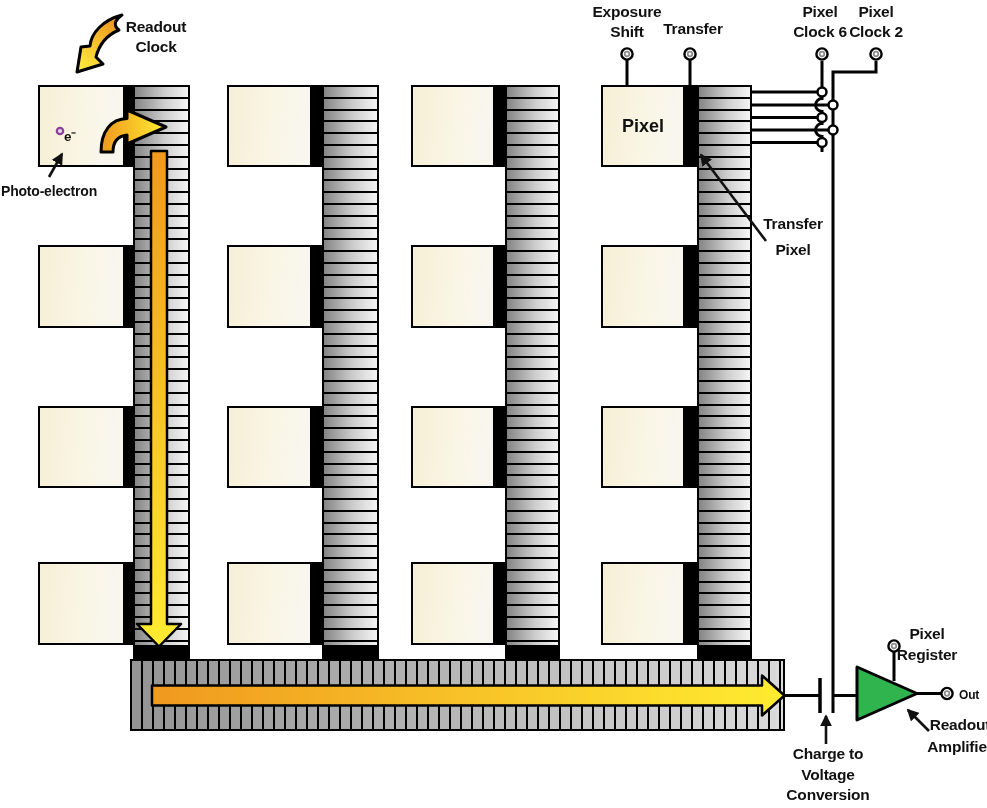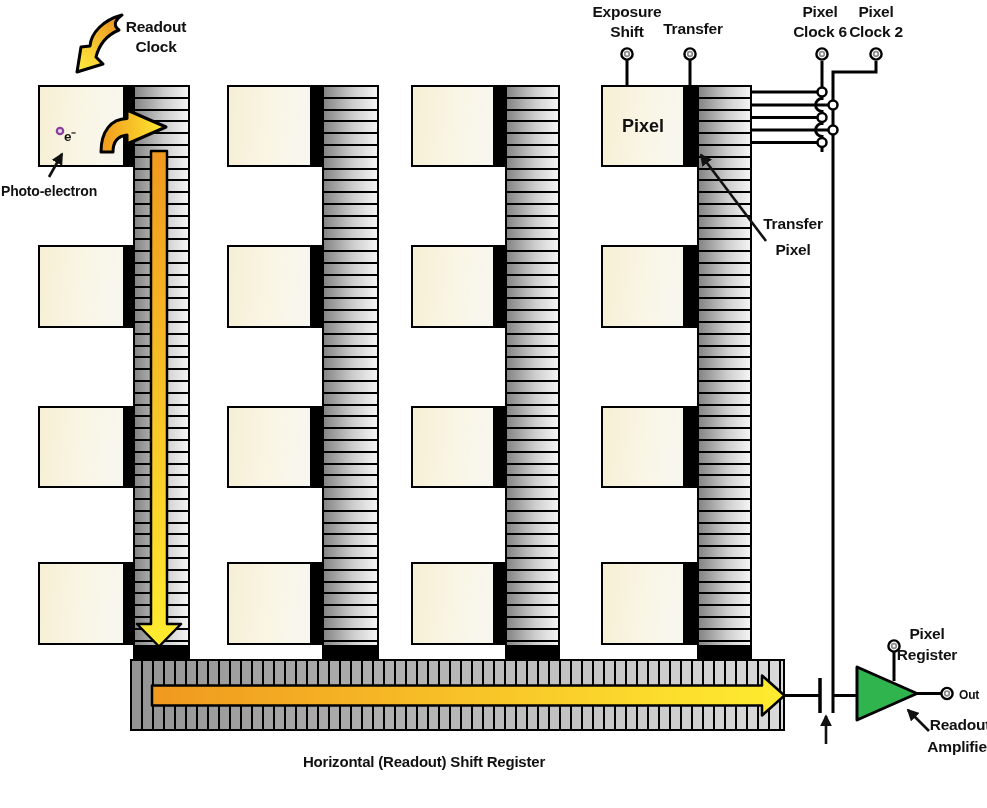--- a/index.html
+++ b/index.html
@@ -196,15 +196,19 @@
 
   <div class="lbl ctr" style="left:927px;top:623px;line-height:21px">
     <div>Pixel</div>
       <div>Register</div>
   </div>
   <div class="lbl" style="left:959px;top:685px;font-size:12px">Out</div>
   <div class="lbl ctr" style="left:960px;top:714px;line-height:22px">
     <div>Readout</div>
       <div>Amplifier</div>
   </div>
-  <div class="lbl ctr" style="left:424px;top:752px;font-size:15px">Horizontal (Readout) Shift Register</div>
+  <div class="lbl ctr" style="left:828px;top:744px;line-height:20.5px">
+    <div>Charge to</div>
+    <div>Voltage</div>
+    <div>Conversion</div>
+  </div>
 
 </div>
 
 </body></html>

